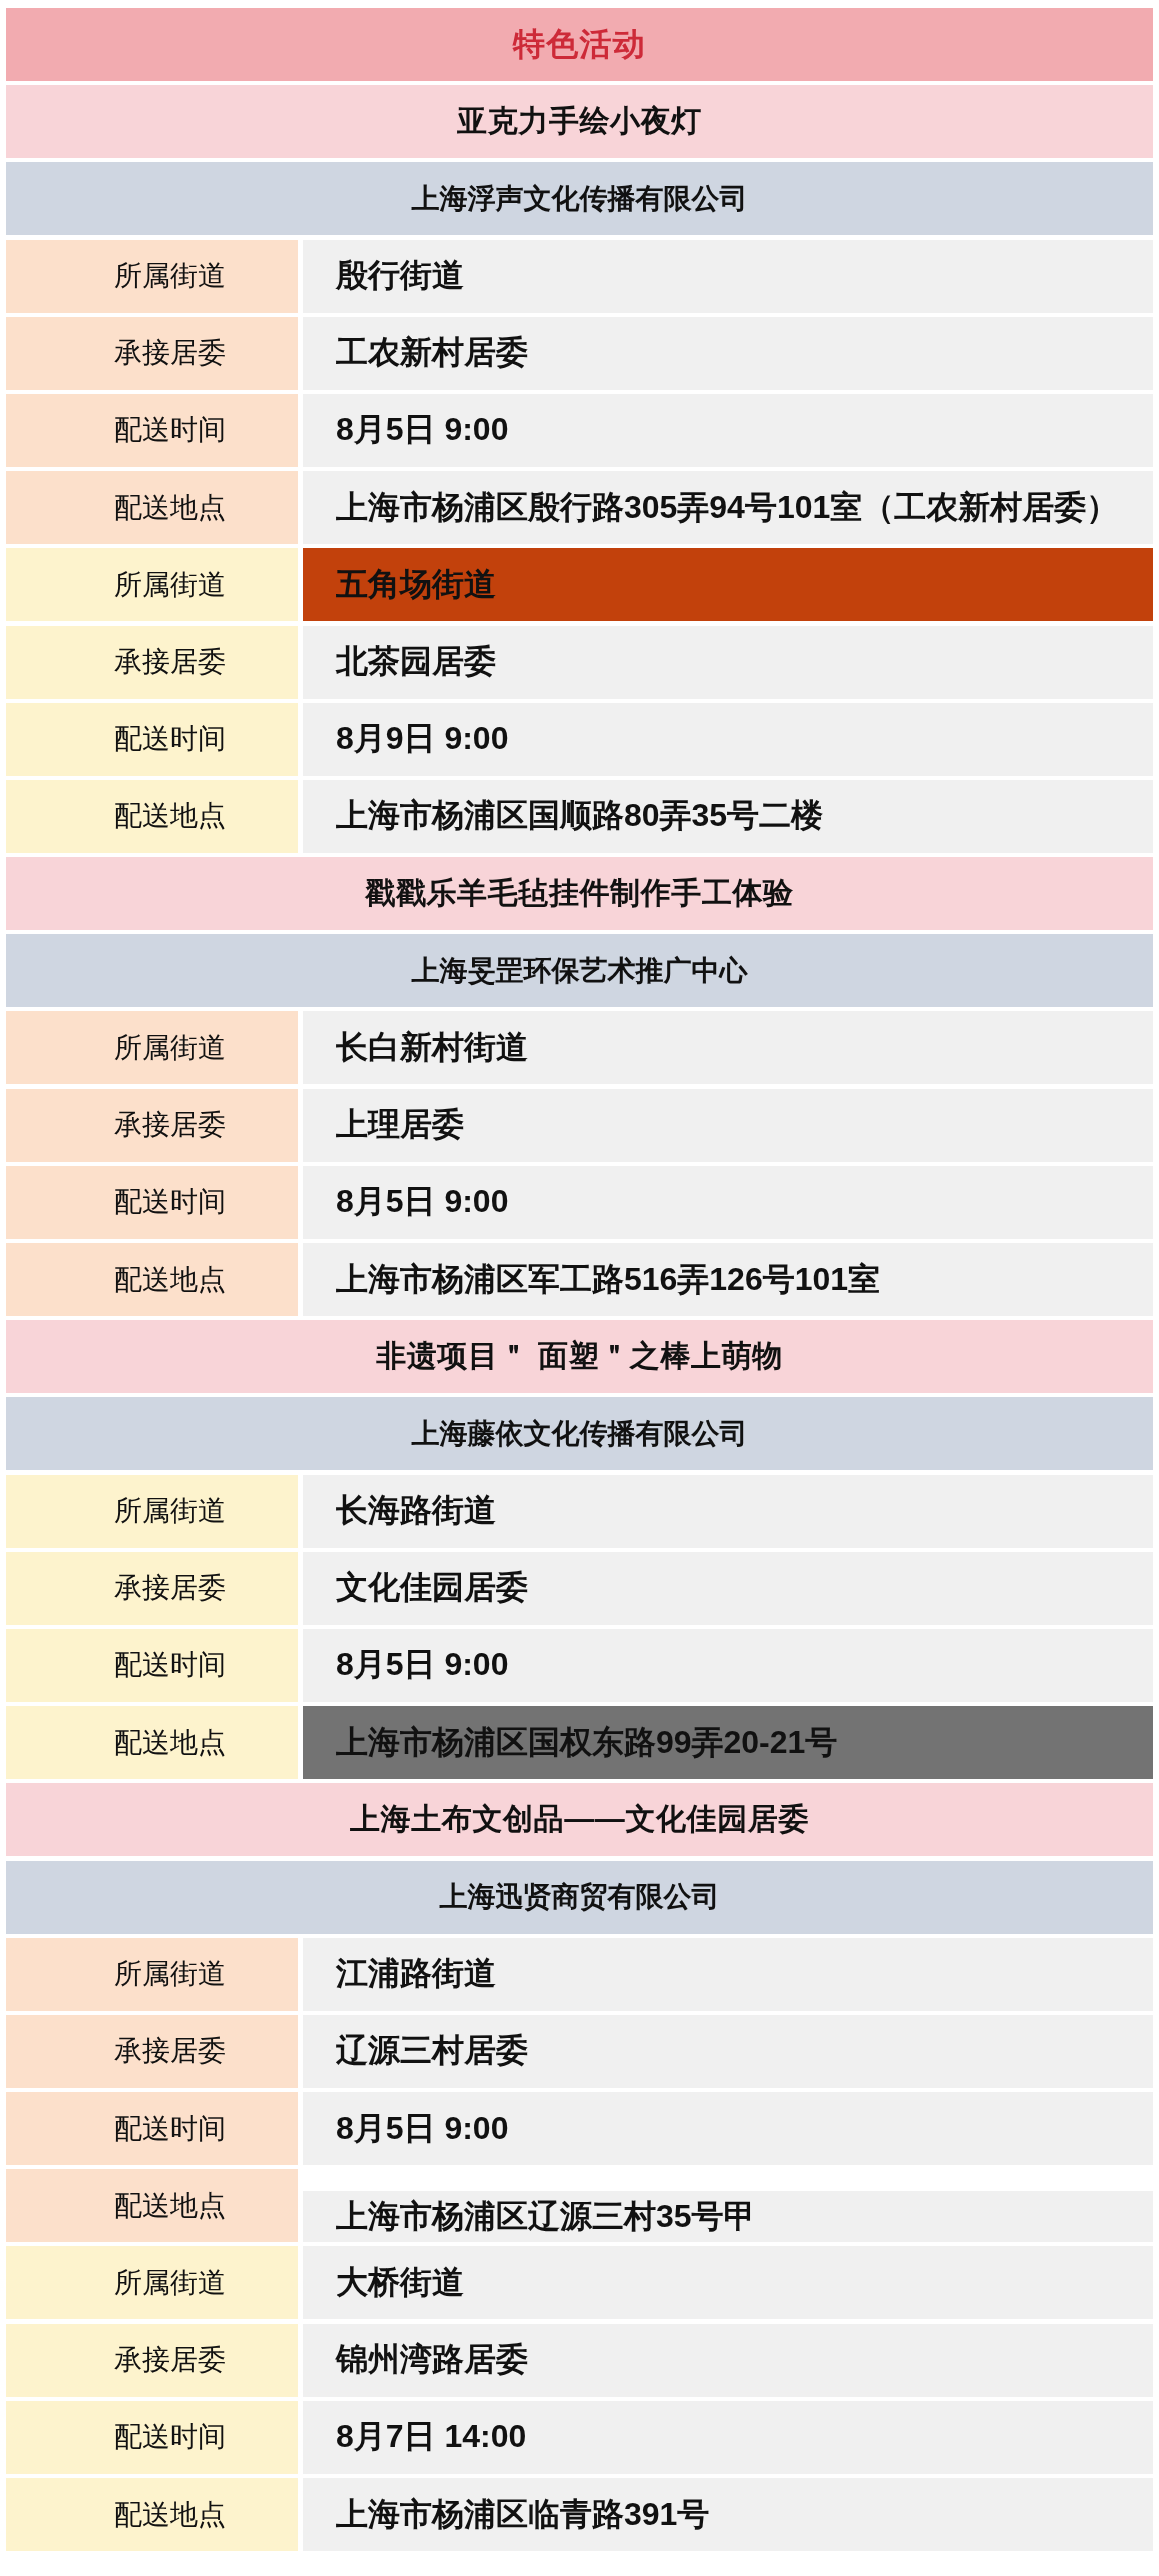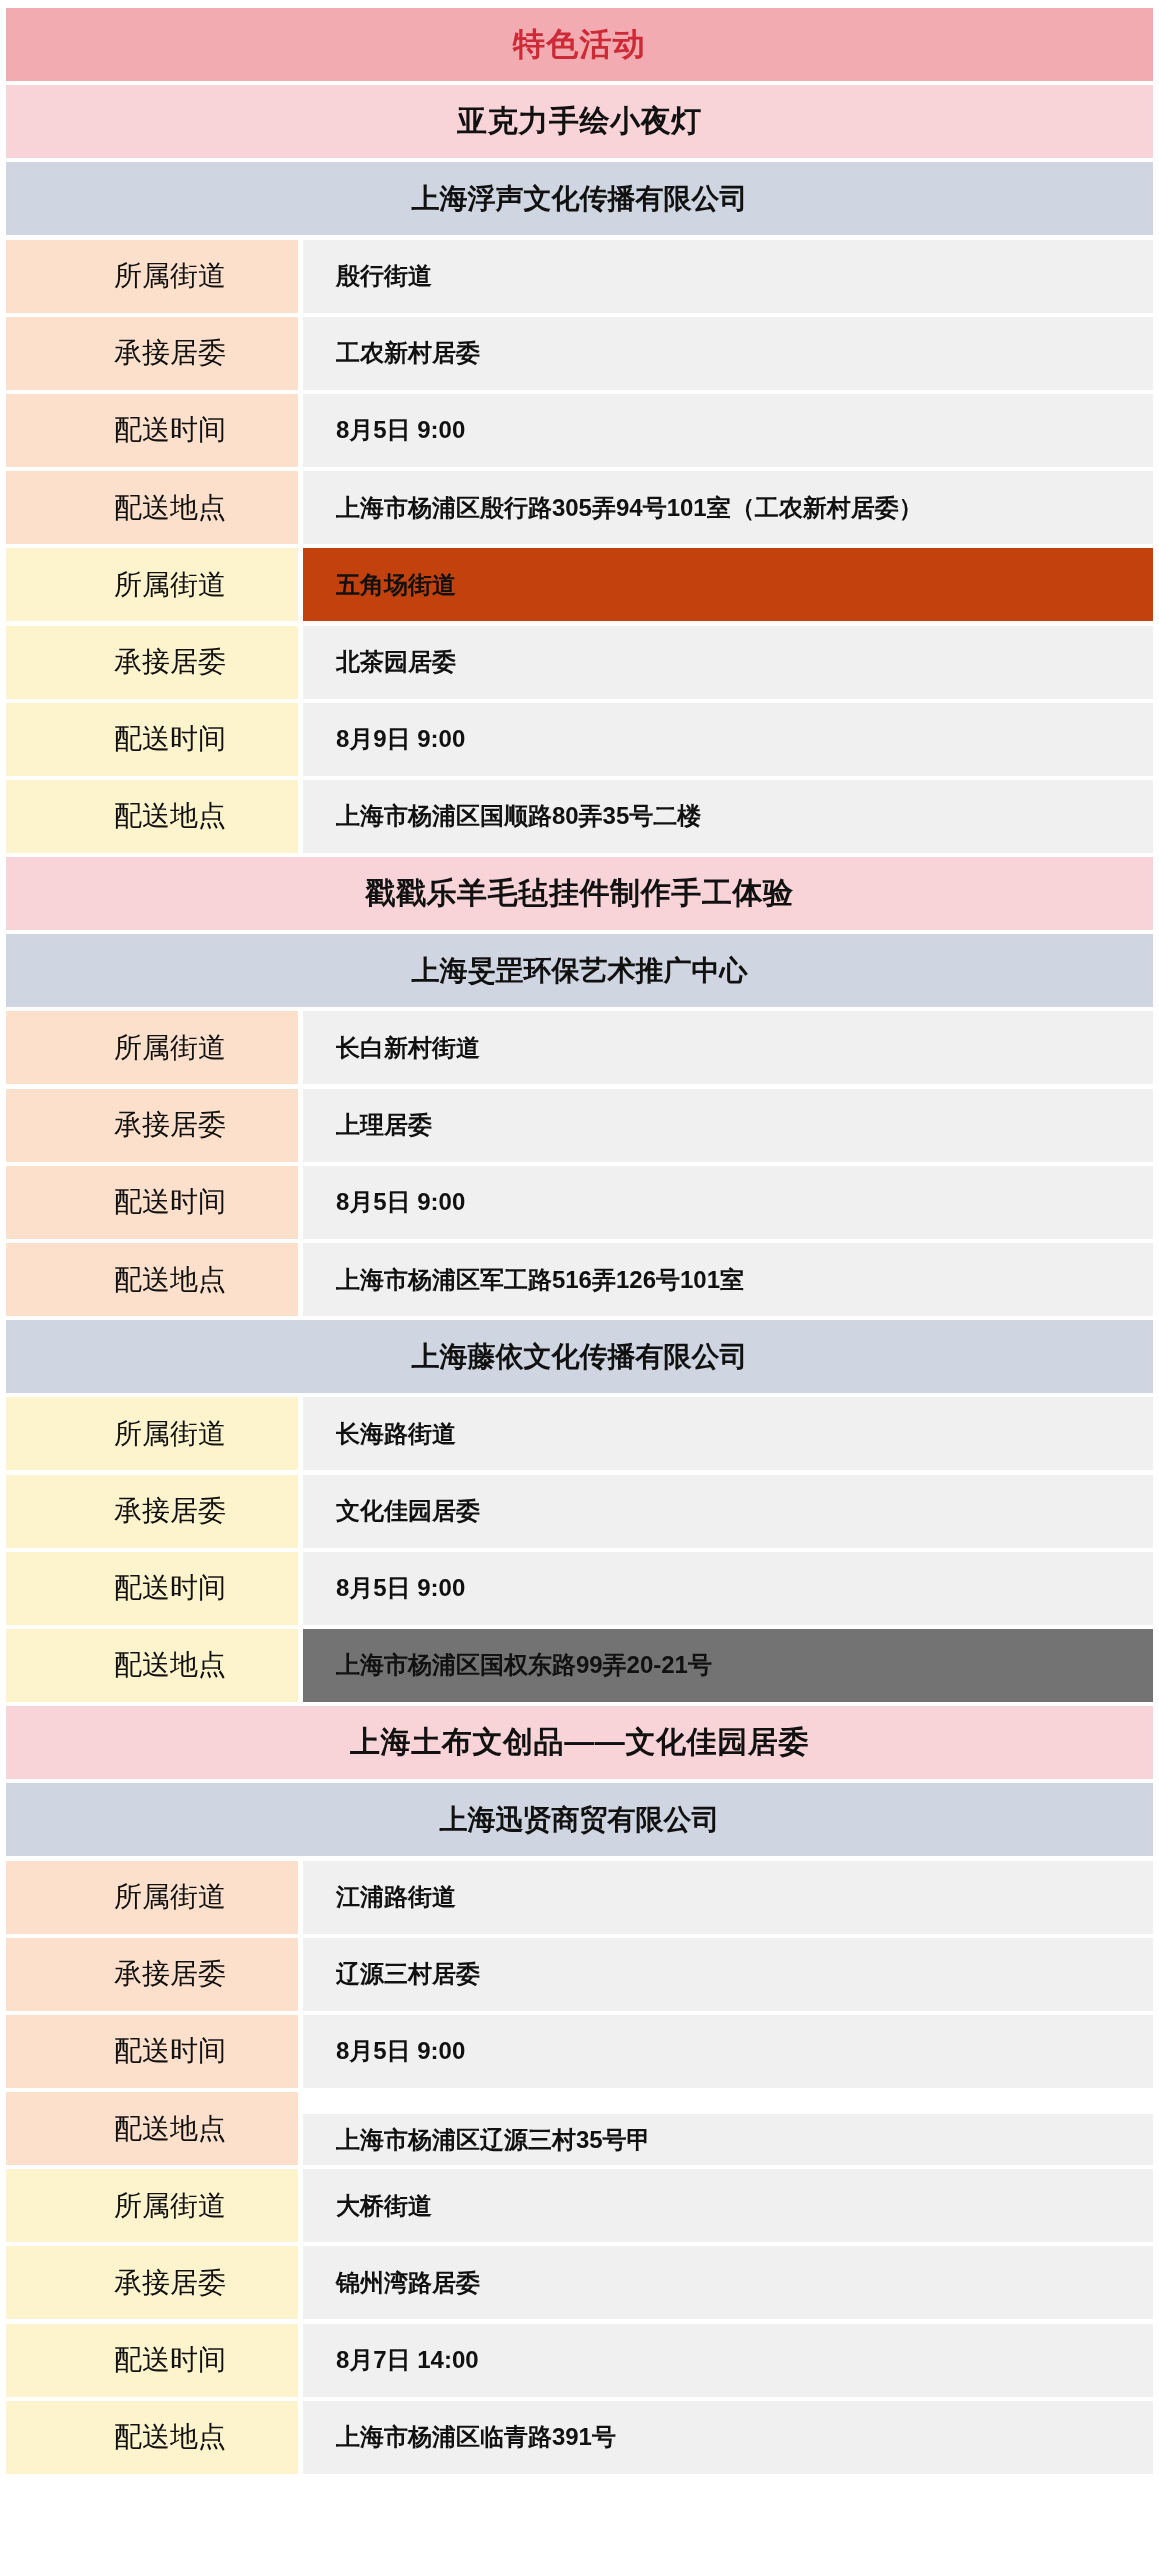--- a/index.html
+++ b/index.html
@@ -40,21 +40,21 @@
     width:292px;flex:0 0 292px;
     justify-content:center;
     font-size:28px;font-weight:400;color:#111111;
     background:#fce0cb;
     padding-left:36px;
   }
   .label.yellow{background:#fdf3cd;}
   .value{
     flex:1 1 auto;
     padding-left:33px;
-    font-size:24px;font-weight:700;color:#111111;
+    font-size:32px;font-weight:700;color:#111111;
     background:#f0f0f0;
   }
 </style>
 </head>
 <body>
 
 <div class="page">
 
   <div class="row">
     <div class="full header-row" style="background-color: rgb(242, 171, 176);">特色活动</div>
@@ -119,20 +119,23 @@
   <div class="row">
     <div class="cell label" style="background-color: rgb(252, 224, 203);">配送时间</div>
     <div class="cell value" style="background-color: rgb(240, 240, 240);">8月5日 9:00</div>
   </div>
   <div class="row">
     <div class="cell label" style="background-color: rgb(252, 224, 203);">配送地点</div>
     <div class="cell value" style="background-color: rgb(240, 240, 240);">上海市杨浦区军工路516弄126号101室</div>
   </div>
 
   <div class="row">
+    <div class="full title-row" style="background-color: rgb(248, 212, 216);">非遗项目＂ 面塑＂之棒上萌物</div>
+  </div>
+  <div class="row">
     <div class="full company-row" style="background-color: rgb(207, 214, 225);">上海藤依文化传播有限公司</div>
   </div>
 
   <div class="row">
     <div class="cell label yellow" style="background-color: rgb(253, 243, 205);">所属街道</div>
     <div class="cell value" style="background-color: rgb(240, 240, 240);">长海路街道</div>
   </div>
   <div class="row">
     <div class="cell label yellow" style="background-color: rgb(253, 243, 205);">承接居委</div>
     <div class="cell value" style="background-color: rgb(240, 240, 240);">文化佳园居委</div>

